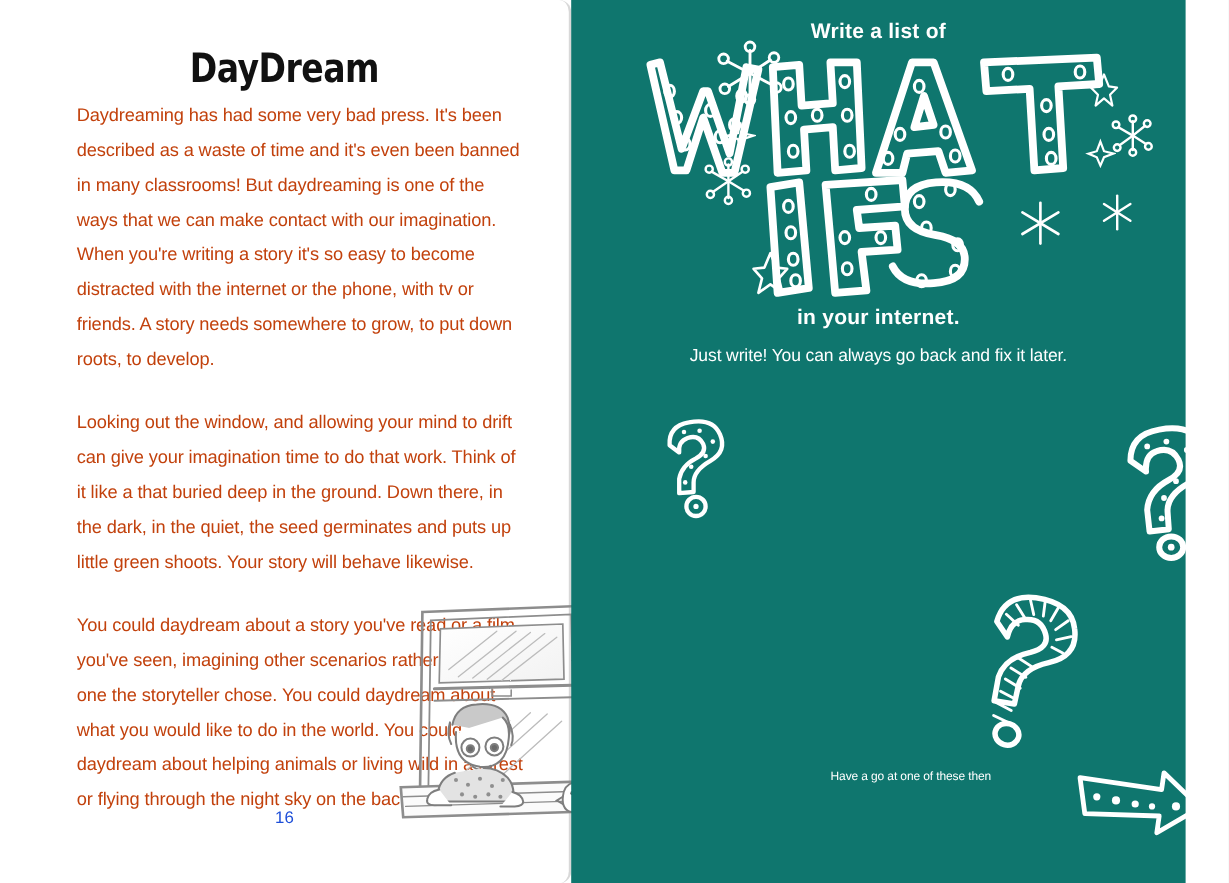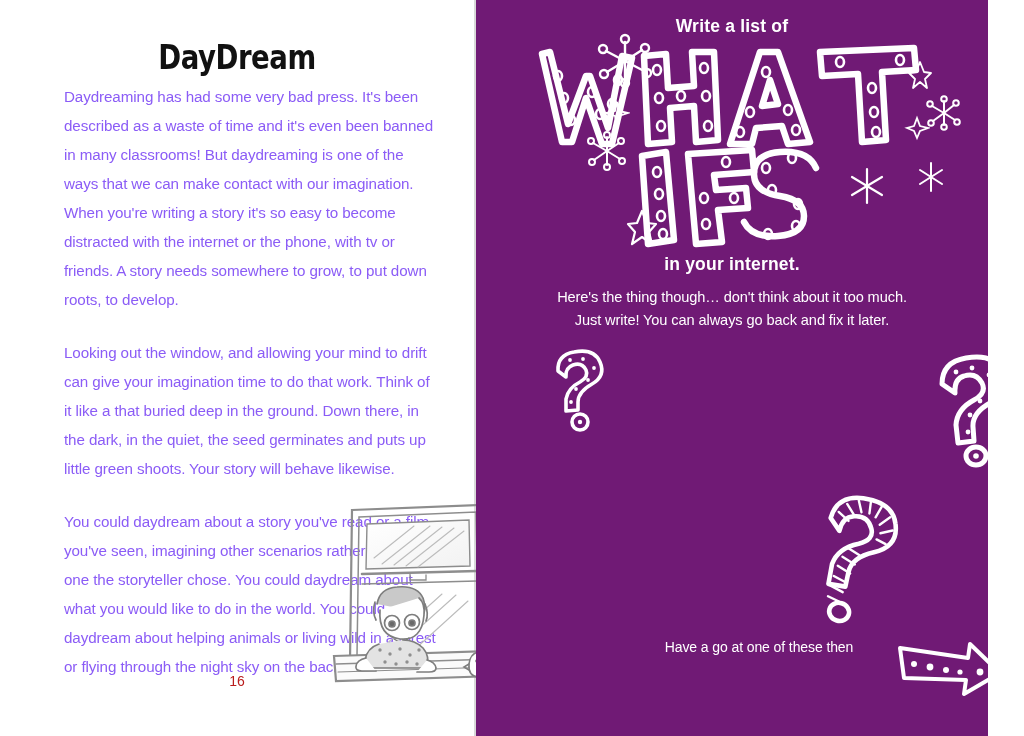--- a/index.html
+++ b/index.html
@@ -14,68 +14,69 @@
     width: 1024px; height: 736px;
     display: flex;
   }
 
   
   #left-page {
     position: relative;
     width: 476px; height: 736px;
     background: #ffffff;
     border-right: 2px solid #d8d8d8;
+    border-radius: 10px;
   }
   #page-title {
     position: absolute;
     left: 0; right: 0;
     top: 40px;
     text-align: center;
     font-family: "DejaVu Sans", sans-serif;
     font-weight: bold;
     font-size: 30px;
     letter-spacing: -0.5px;
     color: #111;
     transform: scaleX(0.92) scaleY(1.12);
   }
   #body-copy {
     position: absolute;
     left: 64px;
     top: 82px;
     width: 376px;
     font-size: 15.2px;
     line-height: 29px;
-    color: #8b5cf6;
+    color: #c2410c;
     letter-spacing: -0.1px;
   }
   #body-copy p { margin-bottom: 24px; }
   #body-copy p:last-child { margin-bottom: 0; }
   #page-number {
     position: absolute;
     left: 0; right: 0;
     top: 673px;
     text-align: center;
     font-size: 14px;
-    color: #b91c1c;
+    color: #1d4ed8;
   }
 
   
   #window-illustration {
     position: absolute;
     left: 322px;
     top: 498px;
     width: 186px;
     height: 202px;
   }
 
   
   #right-page {
     position: relative;
     width: 512px; height: 736px;
-    background: #701a75;
+    background: #0f766e;
     color: #ffffff;
     overflow: hidden;
   }
   .rp-text { position: absolute; text-align: center; }
 
   #write-a-list-of {
     left: 0; right: 0; top: 16px;
     font-size: 17.5px;
     font-weight: bold;
     letter-spacing: 0.2px;
@@ -90,21 +91,21 @@
     letter-spacing: 0.2px;
   }
   #intro-lines {
     left: 0; right: 0; top: 286px;
     font-size: 14.6px;
     line-height: 23px;
     letter-spacing: -0.1px;
   }
   #outro-lines {
     left: 150px; right: 96px; top: 636px;
-    font-size: 14px;
+    font-size: 10px;
     line-height: 23px;
     letter-spacing: -0.1px;
   }
 
   
   .deco { position: absolute; }
   #deco-star-a    { left: 594px; top: 30px;  width: 62px;  height: 62px; }
   #deco-star-b    { left: 586px; top: 130px; width: 42px;  height: 42px; }
   #deco-star-c    { left: 604px; top: 100px; width: 26px;  height: 26px; }
   #deco-star-d    { left: 846px; top: 165px; width: 42px;  height: 42px; }
@@ -283,21 +284,20 @@
         <ellipse cx="146" cy="48" rx="4" ry="5"></ellipse>
           <ellipse cx="172" cy="62" rx="4" ry="5"></ellipse>
         <ellipse cx="170" cy="84" rx="4" ry="5"></ellipse>
           <ellipse cx="142" cy="92" rx="4" ry="5"></ellipse>
       </g>
     </svg>
 
     <div id="in-your-notebook" class="rp-text">in your internet.</div>
 
     <div id="intro-lines" class="rp-text">
-      <div>Here's the thing though… don't think about it too much.</div>
       <div>Just write! You can always go back and fix it later.</div>
     </div>
 
     <div id="outro-lines" class="rp-text">
       <div>Have a go at one of these then</div>
     </div>
   </div>
 
   <svg class="deco" id="deco-star-a" viewBox="0 0 62 62">
     <g stroke="#fff" stroke-width="2.4" fill="none" stroke-linecap="round">

